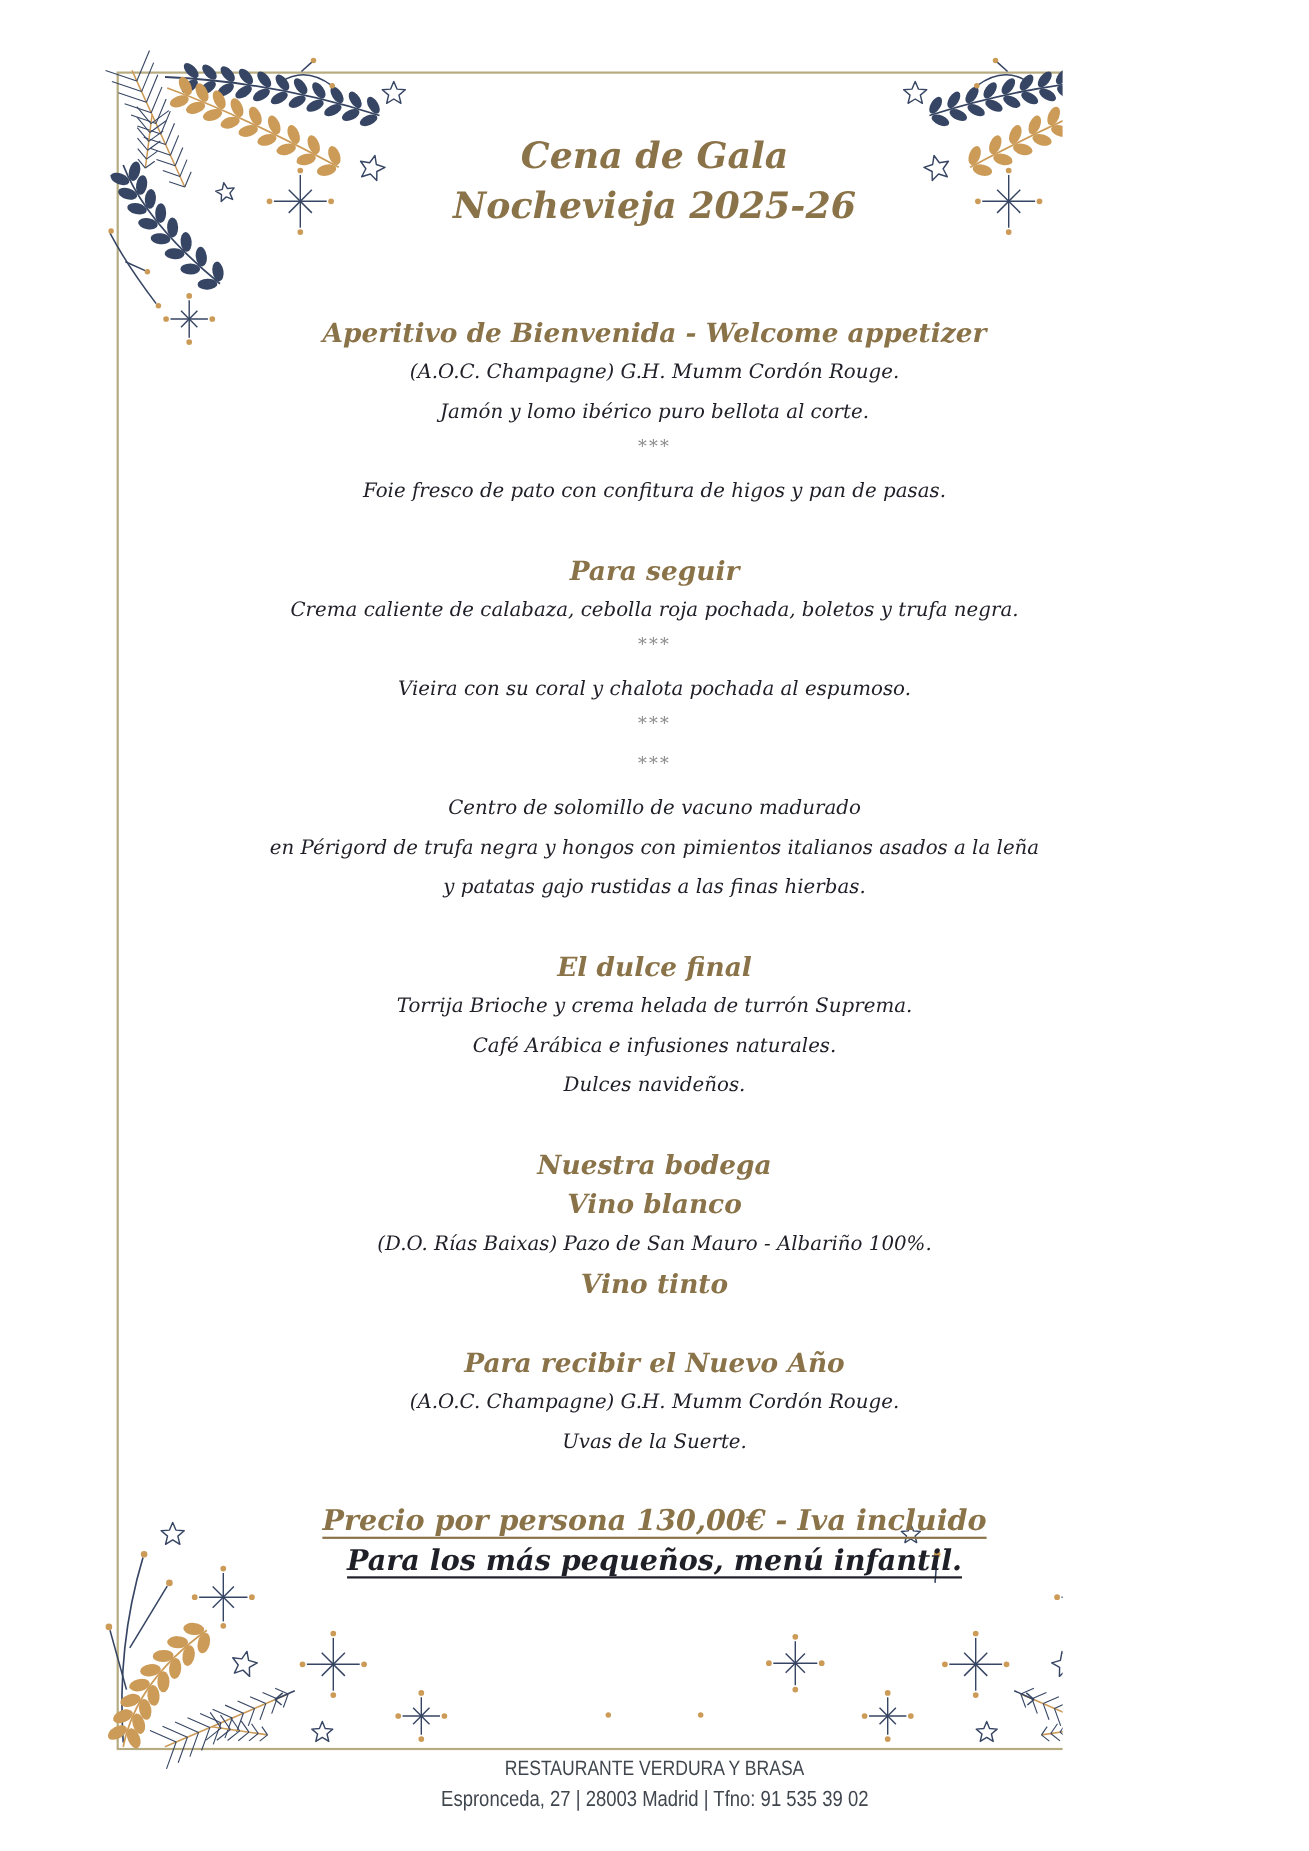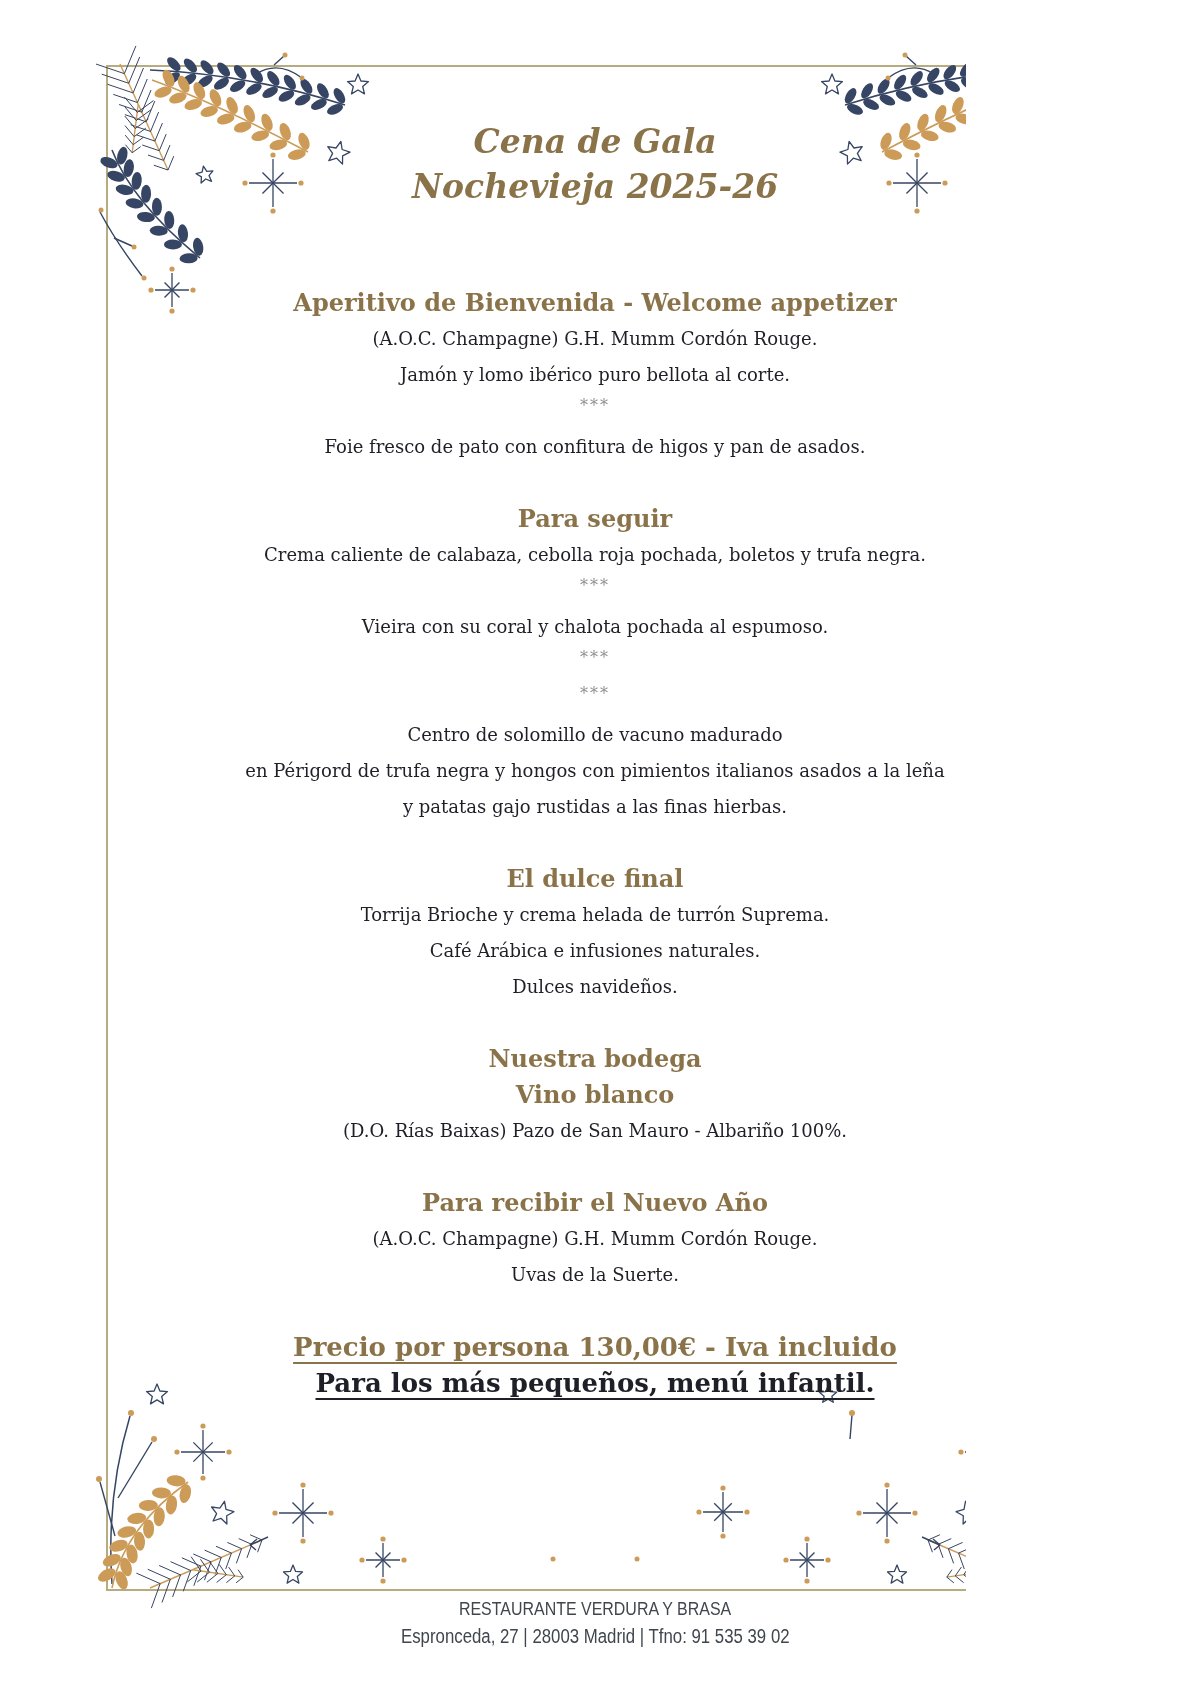--- a/index.html
+++ b/index.html
@@ -10,21 +10,21 @@
   .page{position:relative;width:966px;height:1683px;background:#fff;overflow:hidden;
         font-family:"DejaVu Serif",serif;}
   .frame{position:absolute;left:106px;top:65px;width:978px;height:1522px;
          border:2px solid var(--border);z-index:0;}
   .ornament{position:absolute;z-index:1;overflow:visible;}
   .mirror{transform:scaleX(-1);}
   .content{position:absolute;left:0;top:0;width:1190px;z-index:2;text-align:center;}
   .title{position:absolute;top:119px;left:0;width:100%;line-height:45px;
          font-size:33px;font-weight:bold;font-style:italic;color:var(--gold);}
   .menu{position:absolute;top:285px;left:0;width:100%;}
-  .menu div{height:36px;line-height:36px;white-space:nowrap;}
+  .menu div{height:36px;line-height:36px;white-space:nowrap;font-style:italic;}
   .m-heading{font-size:24px;font-weight:bold;color:var(--gold);}
   .m-line{font-size:18px;color:var(--body);}
   .m-sep{font-size:16px;line-height:26px !important;letter-spacing:2px;color:var(--sep);font-style:normal !important;}
   .m-gap{height:36px;}
   .m-price_gold,.m-price_dark{font-size:26px;font-weight:bold;
       text-decoration:underline;text-underline-offset:6px;text-decoration-thickness:2px;}
   .m-price_gold{color:var(--gold);}
   .m-price_dark{color:var(--body);}
   .footer{position:absolute;left:0;top:1592px;width:1190px;text-align:center;z-index:2;
           font-family:"Liberation Sans",sans-serif;color:var(--footer);}
@@ -586,40 +586,41 @@
   <div class="content">
     <div class="title">
       <div>Cena de Gala</div>
       <div>Nochevieja 2025-26</div>
     </div>
     <div class="menu" id="menu-body">
         <div class="m-heading">Aperitivo de Bienvenida - Welcome appetizer</div>
         <div class="m-line">(A.O.C. Champagne) G.H. Mumm Cordón Rouge.</div>
         <div class="m-line">Jamón y lomo ibérico puro bellota al corte.</div>
         <div class="m-sep">***</div>
-        <div class="m-line">Foie fresco de pato con confitura de higos y pan de asados.</div>
+        <div class="m-line">Foie fresco de pato con confitura de higos y pan de pasas.</div>
         <div class="m-gap"></div>
         <div class="m-heading">Para seguir</div>
         <div class="m-line">Crema caliente de calabaza, cebolla roja pochada, boletos y trufa negra.</div>
         <div class="m-sep">***</div>
         <div class="m-line">Vieira con su coral y chalota pochada al espumoso.</div>
         <div class="m-sep">***</div>
         <div class="m-sep">***</div>
         <div class="m-line">Centro de solomillo de vacuno madurado</div>
         <div class="m-line">en Périgord de trufa negra y hongos con pimientos italianos asados a la leña</div>
         <div class="m-line">y patatas gajo rustidas a las finas hierbas.</div>
         <div class="m-gap"></div>
         <div class="m-heading">El dulce final</div>
         <div class="m-line">Torrija Brioche y crema helada de turrón Suprema.</div>
         <div class="m-line">Café Arábica e infusiones naturales.</div>
         <div class="m-line">Dulces navideños.</div>
         <div class="m-gap"></div>
         <div class="m-heading">Nuestra bodega</div>
         <div class="m-heading">Vino blanco</div>
         <div class="m-line">(D.O. Rías Baixas) Pazo de San Mauro - Albariño 100%.</div>
+        <div class="m-heading">Vino tinto</div>
         <div class="m-gap"></div>
         <div class="m-heading">Para recibir el Nuevo Año</div>
         <div class="m-line">(A.O.C. Champagne) G.H. Mumm Cordón Rouge.</div>
         <div class="m-line">Uvas de la Suerte.</div>
         <div class="m-gap"></div>
         <div class="m-price_gold">Precio por persona 130,00€ - Iva incluido</div>
         <div class="m-price_dark">Para los más pequeños, menú infantil.</div>
       </div>
   </div>
 

